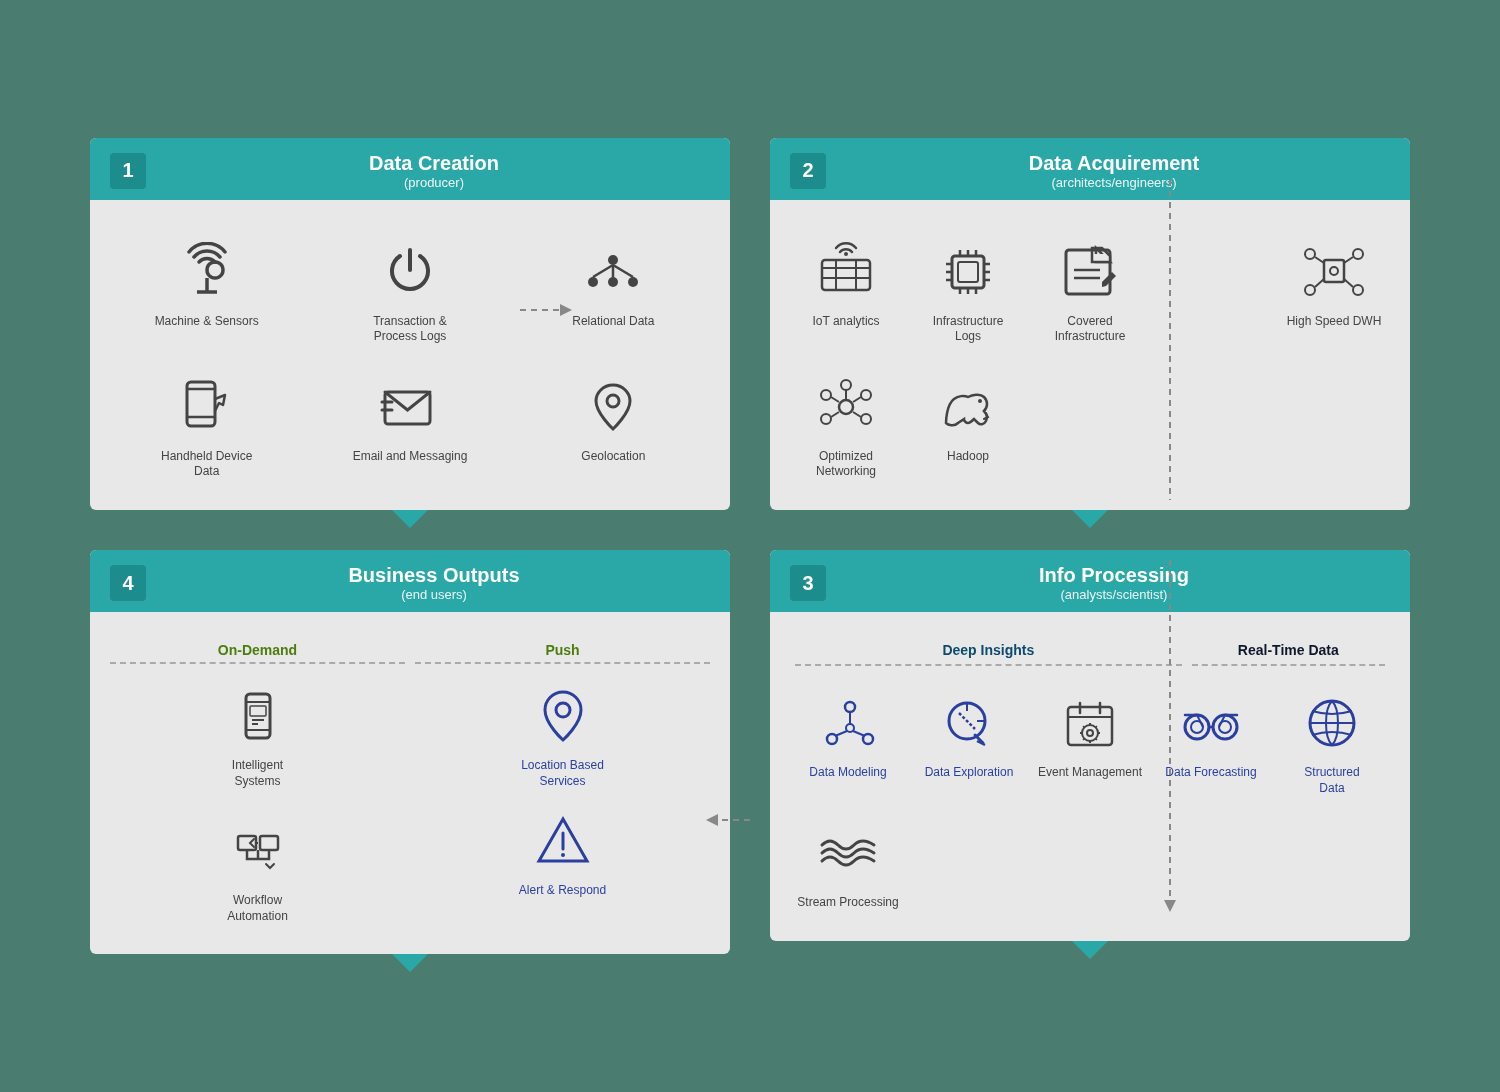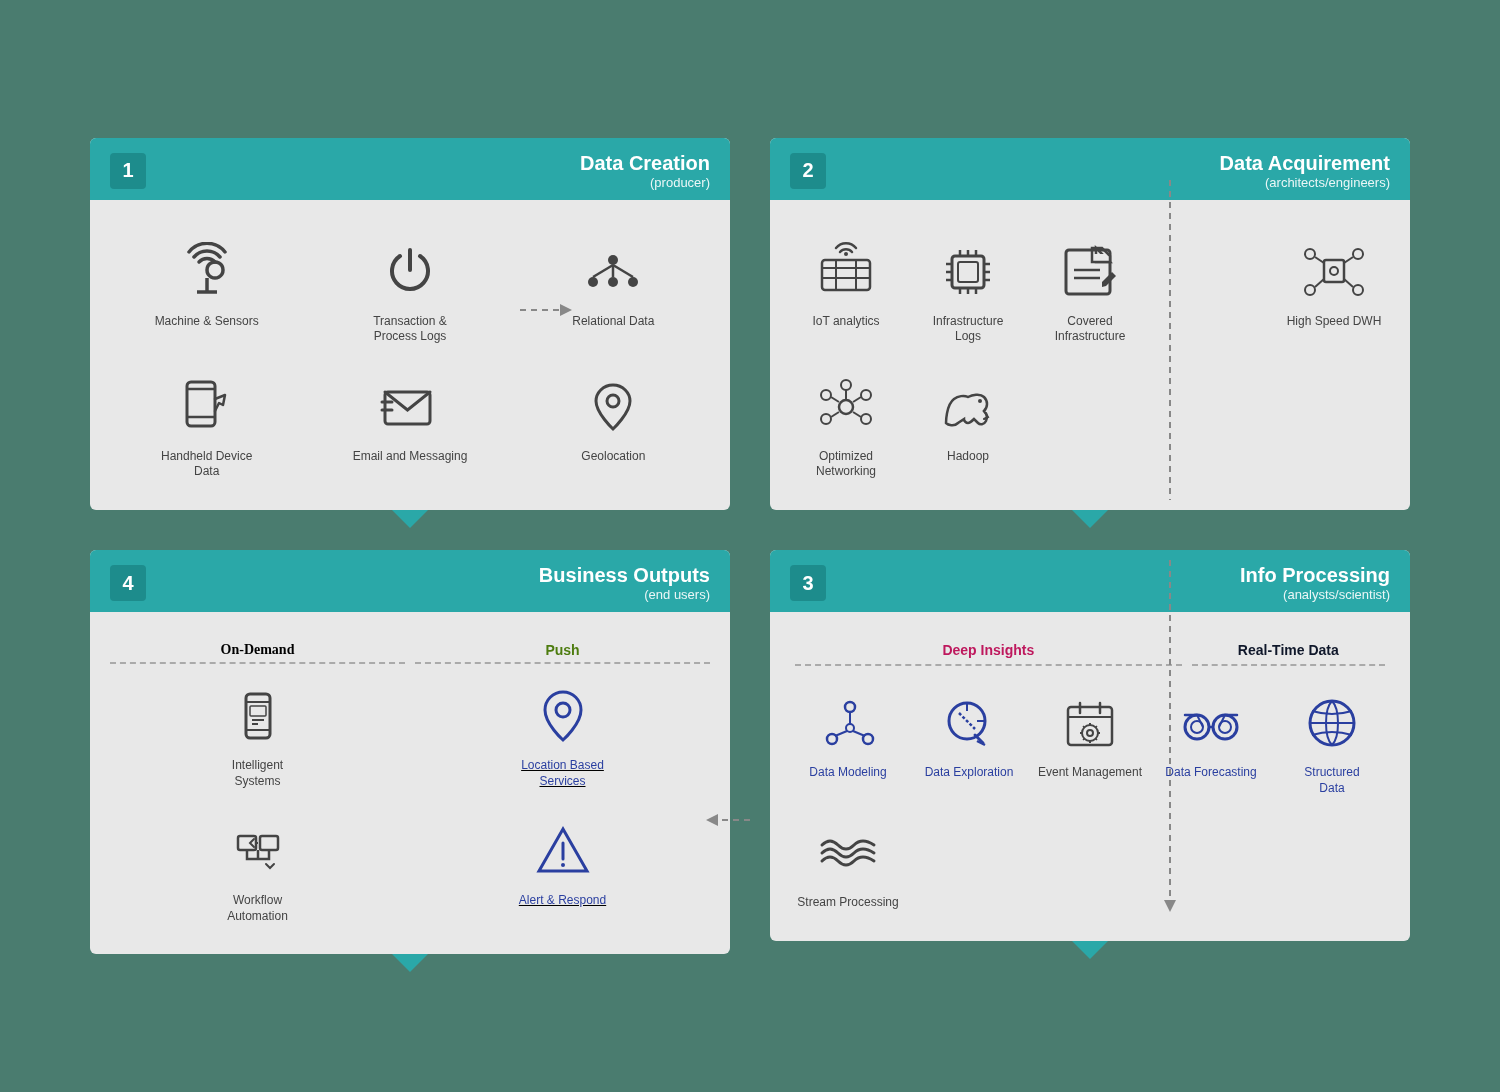--- a/index.html
+++ b/index.html
@@ -42,21 +42,21 @@
       font-size: 20px;
       font-weight: bold;
       width: 36px;
       height: 36px;
       display: flex;
       align-items: center;
       justify-content: center;
       flex-shrink: 0;
     }
     .quadrant-header .title-block {
-      text-align: right;
+      text-align: center;
       flex: 1;
     }
     .quadrant-header .main-title {
       font-size: 20px;
       font-weight: bold;
       display: block;
     }
     .quadrant-header .sub-title {
       font-size: 13px;
       opacity: 0.9;
@@ -120,22 +120,21 @@
     }
     .section4-col-header {
       text-align: center;
       font-size: 14px;
       font-weight: 600;
       padding-bottom: 4px;
       border-bottom: 2px dashed #aaa;
       margin-bottom: 10px;
     }
     .col-header-dark {
-      color: #000000;
-      font-family: Liberation Serif, serif;
+      color: #4d7c0f;
     }
     .col-header-blue {
       color: #4d7c0f;
     }
 
     .quadrant-wrapper {
       position: relative;
     }
   </style>
 </head>
@@ -404,21 +403,21 @@
                   </svg>
                 </div>
                 <span class="icon-label">Workflow<br>Automation</span>
               </div>
 
             </div>
           </div>
 
           <div>
             <div class="section4-col-header col-header-blue">Push</div>
-            <div class="icon-grid" style="grid-template-columns:1fr; gap:10px; margin-top:10px;text-decoration:underline;">
+            <div class="icon-grid" style="grid-template-columns:1fr; gap:0; margin-top:10px;">
 
               <div class="icon-item">
                 <div class="icon-svg">
                   <svg width="60" height="60" viewBox="0 0 60 60" fill="none">
                     <path d="M30 6 C20 6 12 14 12 24 C12 38 30 54 30 54 C30 54 48 38 48 24 C48 14 40 6 30 6Z" stroke="#2a3fa0" stroke-width="3" fill="none"></path>
                     <circle cx="30" cy="24" r="7" stroke="#2a3fa0" stroke-width="3" fill="none"></circle>
                   </svg>
                 </div>
                 <span class="icon-label icon-label-blue">Location Based<br>Services</span>
               </div>
@@ -447,21 +446,21 @@
         <div class="num-badge">3</div>
         <div class="title-block">
           <span class="main-title">Info Processing</span>
           <span class="sub-title">(analysts/scientist)</span>
         </div>
         <div class="header-arrow"></div>
       </div>
       <div class="quadrant-body">
 
         <div style="display:grid; grid-template-columns: 2fr 1fr; gap:10px; margin-bottom:15px; padding:0 5px;">
-          <div style="text-align:center; font-size:14px; font-weight:600; color:#be185d; padding-bottom:6px; border-bottom: 2px dashed #aaa;">Deep Insights</div>
+          <div style="text-align:center; font-size:14px; font-weight:600; color:#0c4a6e; padding-bottom:6px; border-bottom: 2px dashed #aaa;">Deep Insights</div>
           <div style="text-align:center; font-size:14px; font-weight:600; color:#0f172a; padding-bottom:6px; border-bottom: 2px dashed #aaa;">Real-Time Data</div>
         </div>
 
         <div style="display:grid; grid-template-columns: 1fr 1fr 1fr 1fr 1fr; gap:5px;">
 
           <div class="icon-item">
             <div class="icon-svg">
               <svg width="60" height="60" viewBox="0 0 60 60" fill="none">
                 <circle cx="14" cy="46" r="5" stroke="#2a3fa0" stroke-width="2.5" fill="none"></circle>
                 <circle cx="32" cy="14" r="5" stroke="#2a3fa0" stroke-width="2.5" fill="none"></circle>

